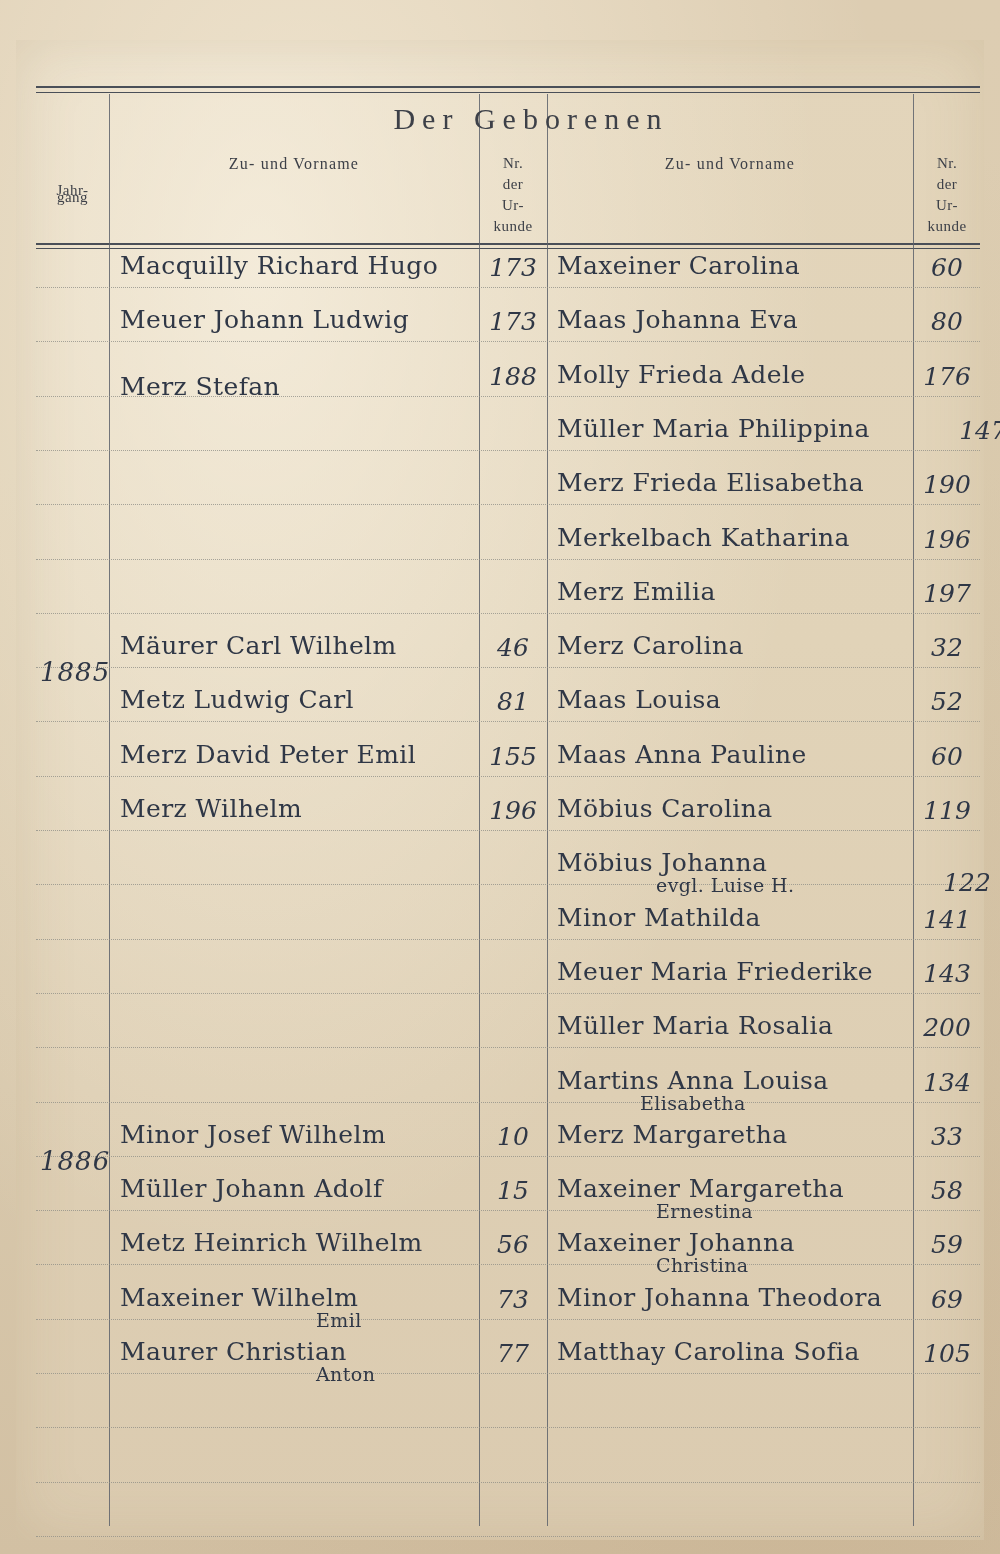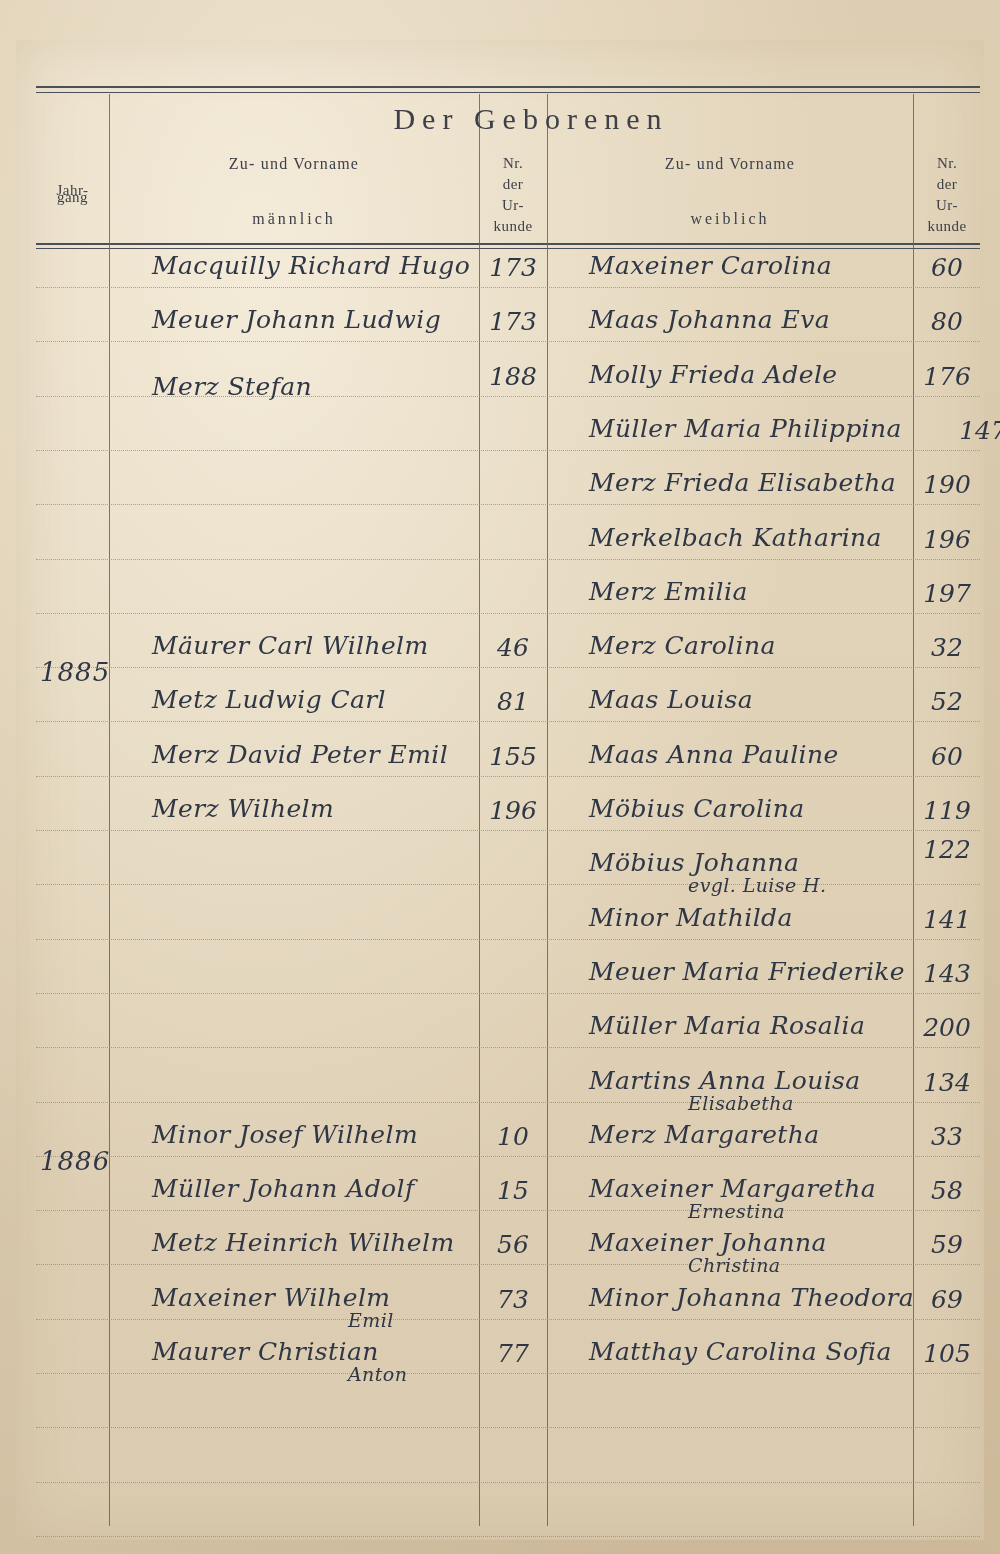--- a/index.html
+++ b/index.html
@@ -110,26 +110,24 @@
   #m-nr { left: 464px; top: 113px; width: 66px; }
   #w-name { left: 533px; top: 113px; width: 362px; letter-spacing: 1.2px; }
   #w-weiblich { left: 533px; top: 168px; width: 362px; }
   #w-nr { left: 899px; top: 113px; width: 64px; }
 
   
   .hand {
     position: absolute;
     color: #2f3746;
     font-family: "DejaVu Serif", serif;
-    font-style: italic;
     font-size: 25px;
     letter-spacing: .4px;
     white-space: nowrap;
     transform-origin: left bottom;
-    margin-left: 32px;
   }
   .hand.sub {
     font-size: 19px;
   }
   .year {
     position: absolute;
     color: #2f3746;
     font-family: "DejaVu Serif", serif;
     font-style: italic;
     font-size: 26px;
@@ -166,31 +164,29 @@
     <div class="vrule v2"></div>
     <div class="vrule v3"></div>
     <div class="vrule v4"></div>
 
     <div class="hdr-title">Der Geborenen</div>
 
     <div class="hdr-cell hdr-small" id="jahr">Jahr-</div>
     <div class="hdr-cell hdr-small" id="gang">gang</div>
 
     <div class="hdr-cell" id="m-name">Zu- und Vorname</div>
-    <div class="hdr-cell hdr-sp" id="m-maennlich">männlich</div>
 
     <div class="hdr-cell hdr-small" id="m-nr">
       <span>Nr.</span><br>
       <span>der</span><br>
       <span>Ur-</span><br>
       <span>kunde</span>
     </div>
 
     <div class="hdr-cell" id="w-name">Zu- und Vorname</div>
-    <div class="hdr-cell hdr-sp" id="w-weiblich">weiblich</div>
 
     <div class="hdr-cell hdr-small" id="w-nr">
       <span>Nr.</span><br>
       <span>der</span><br>
       <span>Ur-</span><br>
       <span>kunde</span>
     </div>
 
     <div id="rows-layer">
         <div class="hline dotted" style="top: 247px;"></div>
@@ -249,29 +245,29 @@
         <div class="hand name m" style="top: 699.7px; max-width: 352px;">Merz David Peter Emil</div>
         <div class="num m" style="top: 701.7px;">155</div>
         <div class="hand name w" style="top: 699.7px;">Maas Anna Pauline</div>
         <div class="num w" style="top: 701.7px;">60</div>
         <div class="hand name m" style="top: 754px; max-width: 352px;">Merz Wilhelm</div>
         <div class="num m" style="top: 756px;">196</div>
         <div class="hand name w" style="top: 754px;">Möbius Carolina</div>
         <div class="num w" style="top: 756px;">119</div>
         <div class="hand name w" style="top: 808.3px;">Möbius Johanna</div>
         <div class="hand sub" style="left: 640px; top: 834.3px;">evgl. Luise H.</div>
-        <div class="num w" style="top: 795px;">122</div>
+        <div class="num w" style="top: 828px; padding-left: 20px;">122</div>
         <div class="hand name w" style="top: 862.6px;">Minor Mathilda</div>
         <div class="num w" style="top: 864.6px;">141</div>
         <div class="hand name w" style="top: 916.9px;">Meuer Maria Friederike</div>
         <div class="num w" style="top: 918.9px;">143</div>
         <div class="hand name w" style="top: 971.2px;">Müller Maria Rosalia</div>
         <div class="num w" style="top: 973.2px;">200</div>
         <div class="hand name w" style="top: 1025.5px;">Martins Anna Louisa</div>
-        <div class="hand sub" style="left: 640px; top: 1051.5px; text-align: right;">Elisabetha</div>
+        <div class="hand sub" style="left: 624px; top: 1051.5px; text-align: right;">Elisabetha</div>
         <div class="num w" style="top: 1027.5px;">134</div>
         <div class="year" style="left: 24px; top: 1081.8px;">1886</div>
         <div class="hand name m" style="top: 1079.8px; max-width: 352px;">Minor Josef Wilhelm</div>
         <div class="num m" style="top: 1081.8px;">10</div>
         <div class="hand name w" style="top: 1079.8px;">Merz Margaretha</div>
         <div class="num w" style="top: 1081.8px;">33</div>
         <div class="hand name m" style="top: 1134.1px; max-width: 352px;">Müller Johann Adolf</div>
         <div class="num m" style="top: 1136.1px;">15</div>
         <div class="hand name w" style="top: 1134.1px;">Maxeiner Margaretha</div>
         <div class="hand sub" style="left: 640px; top: 1160.1px;">Ernestina</div>

